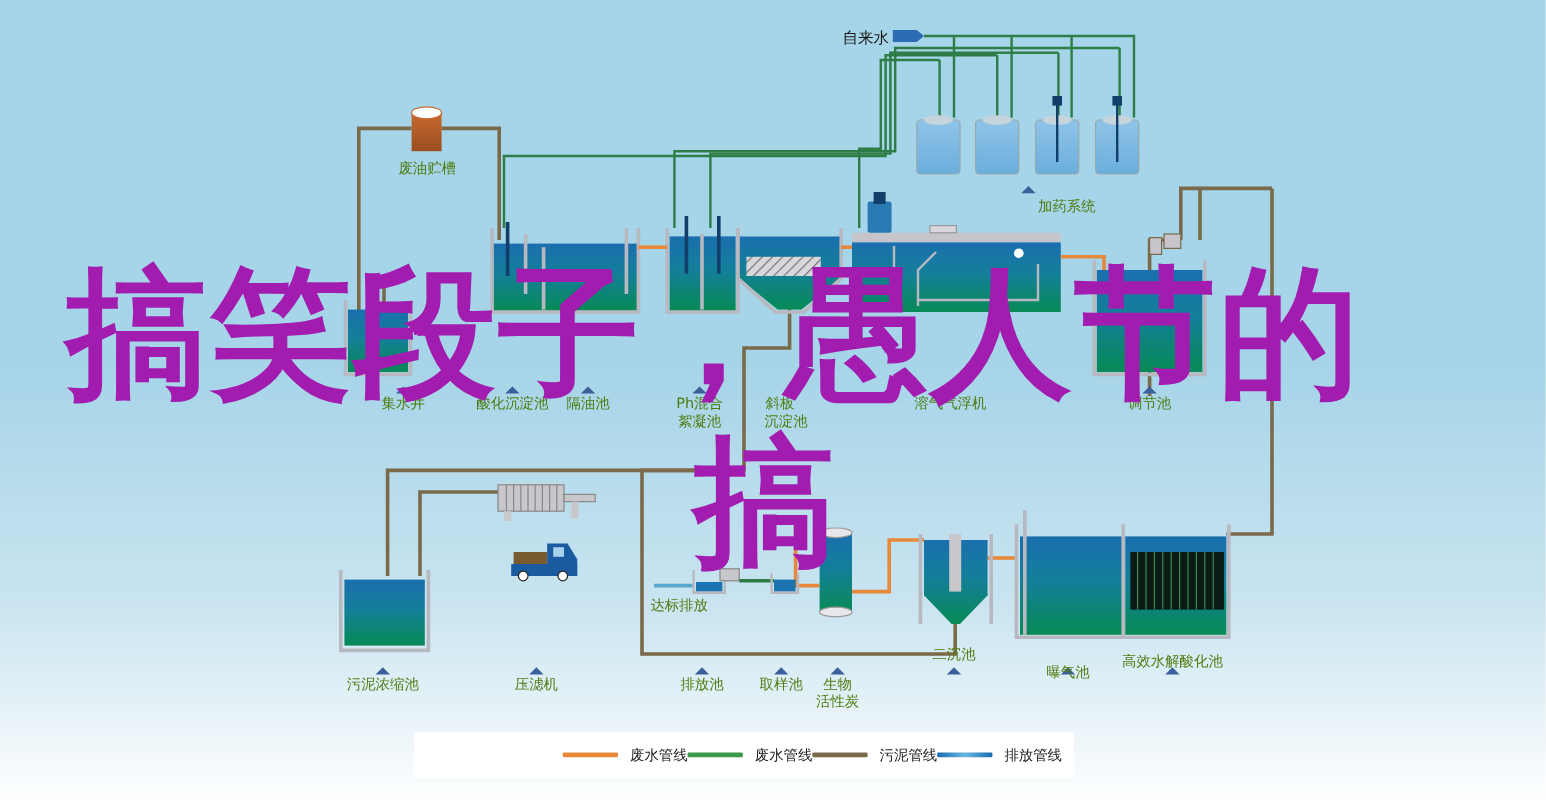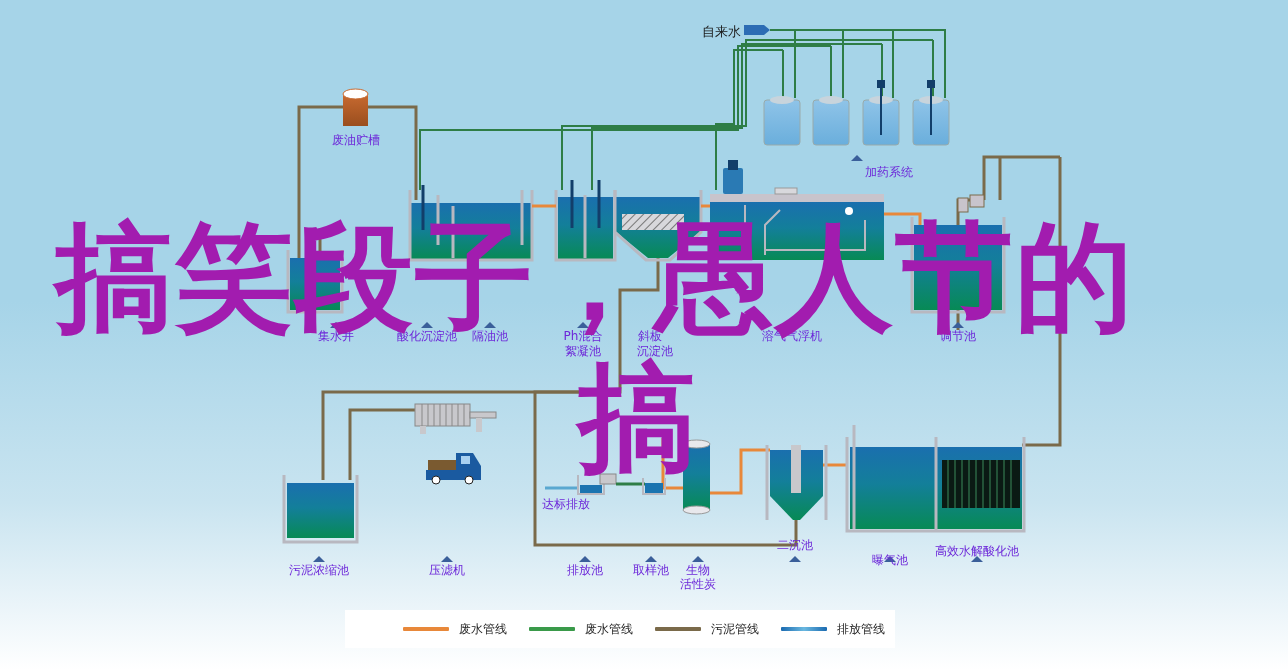--- a/index.html
+++ b/index.html
@@ -2,26 +2,26 @@
 <html><head>
 <meta charset="utf-8">
 <style>
   html, body { margin: 0; padding: 0; }
   body {
     width: 1288px; height: 670px; overflow: hidden; position: relative;
     background: linear-gradient(180deg, #a6d4e8 0%, #a6d4e8 45%, #c9e4f0 75%, #eef6fa 92%, #ffffff 100%);
     font-family: "DejaVu Sans", sans-serif;
   }
   #diagram { position: absolute; left: 0; top: 0; width: 1288px; height: 670px; }
-  .lbl { position: absolute; font-size: 12px; color: #6d28d9; white-space: nowrap; transform: translateX(-50%); text-align: center; line-height: 14px; }
+  .lbl { position: absolute; font-size: 12px; color: #4d7c0f; white-space: nowrap; transform: translateX(-50%); text-align: center; line-height: 14px; }
   .lbl-left { transform: none; }
   .tri { position: absolute; width: 0; height: 0; border-left: 6px solid transparent; border-right: 6px solid transparent; border-bottom: 6px solid #3a5f9a; transform: translateX(-50%); }
   .legend {
     position: absolute; left: 345px; top: 610px; width: 550px; height: 38px;
-    background: #ffffff; display: flex; align-items: center; justify-content: flex-end; gap: 22px; padding-right: 10px; box-sizing: border-box;
+    background: #ffffff; display: flex; align-items: center; justify-content: flex-end; padding-right: 10px; box-sizing: border-box;
   }
   .legend-item { display: flex; align-items: center; gap: 10px; font-size: 12px; color: #222; }
   .legend-swatch { width: 46px; height: 4px; border-radius: 1px; }
   .overlay {
     position: absolute; color: #a21caf; font-family: "DejaVu Sans", sans-serif; font-weight: bold;
     font-size: 118px; line-height: 1; white-space: nowrap; letter-spacing: 2px;
   }
   #overlay-line1 { left: 55px; top: 218px; }
   #overlay-line2 { left: 578px; top: 358px; }
   .src-label { position: absolute; font-size: 13px; color: #1a1a1a; }

